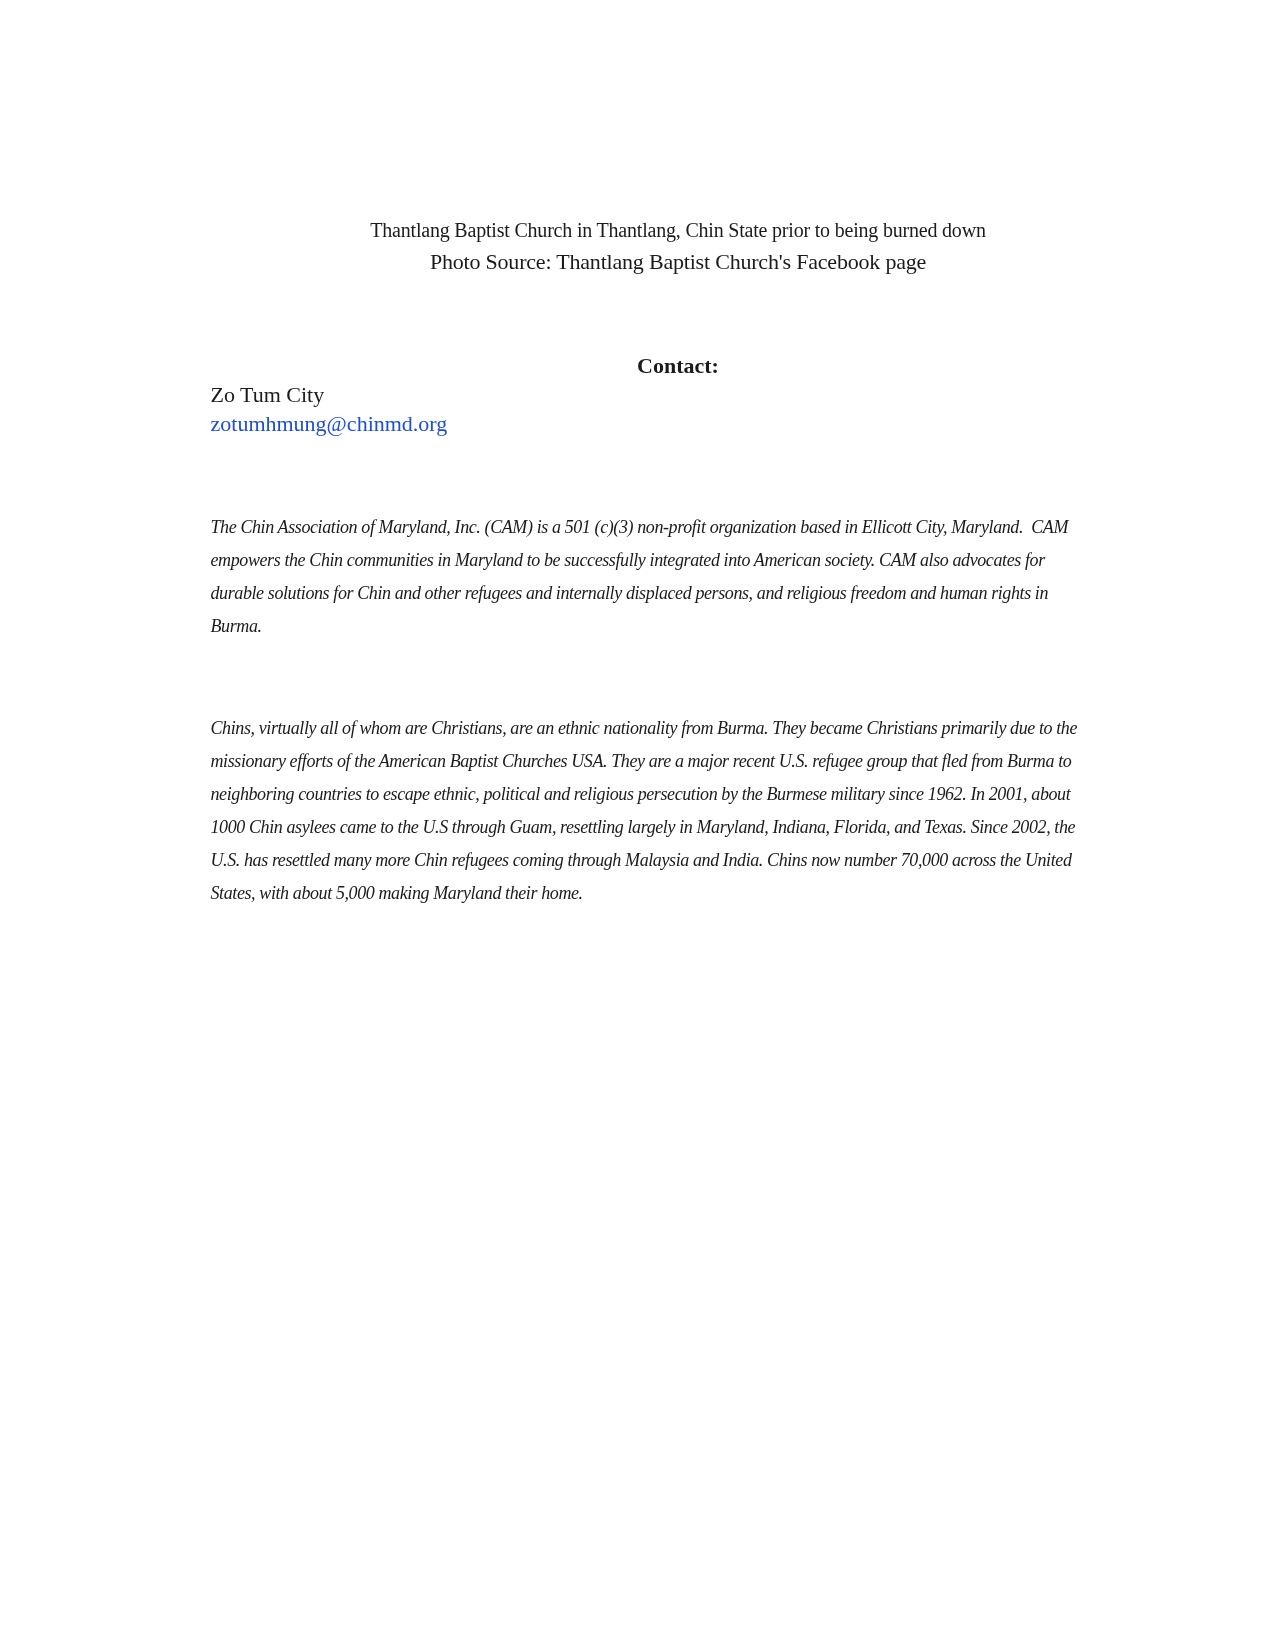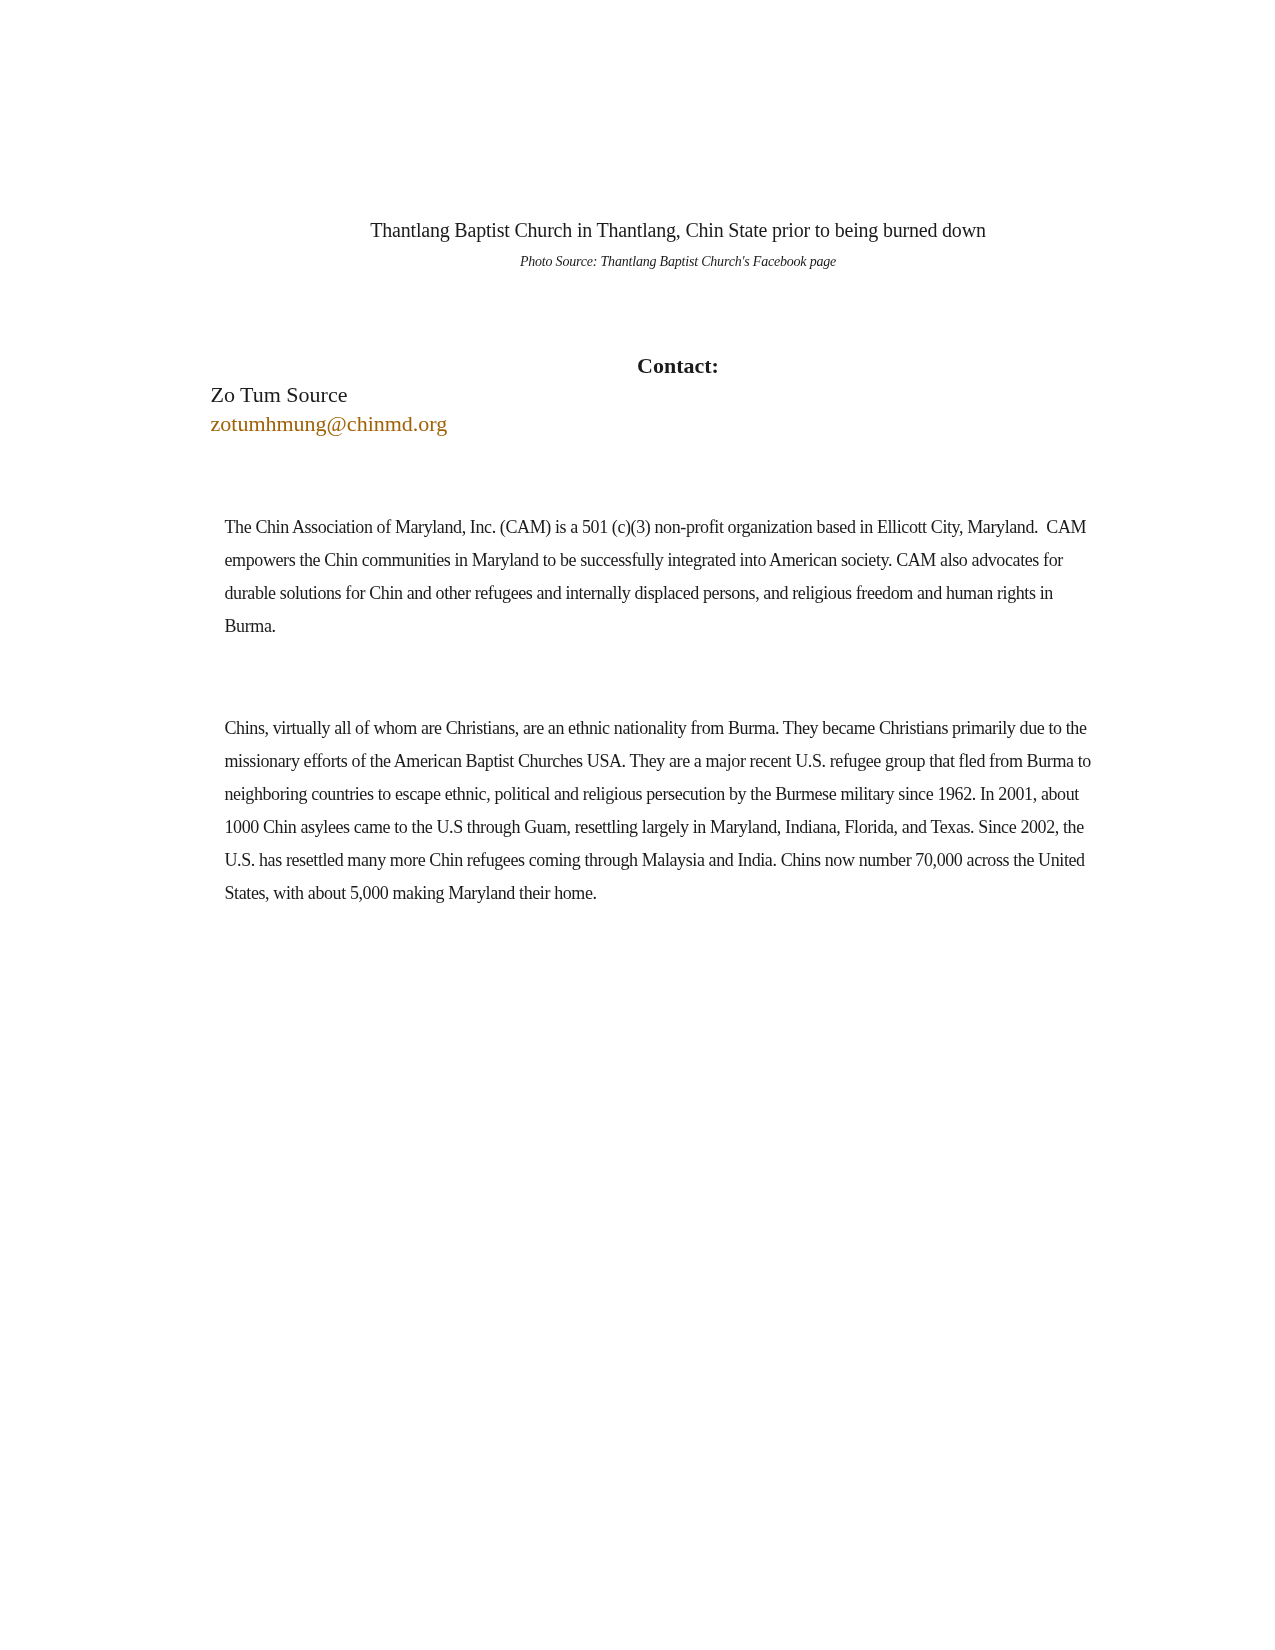--- a/index.html
+++ b/index.html
@@ -24,48 +24,48 @@
     width: 935px;
     text-align: center;
   }
   .caption-title {
     font-size: 20px;
     line-height: 31px;
     letter-spacing: -0.2px;
     white-space: pre;
   }
   .caption-source {
-    font-size: 14px;
-    font-style: italic;
+    font-size: 22px;
     line-height: 31px;
     letter-spacing: -0.2px;
     white-space: pre;
   }
   .contact-block {
     position: absolute;
     left: 143px;
     top: 351px;
     width: 935px;
     font-size: 22px;
     line-height: 29px;
   }
   .contact-heading {
     font-weight: bold;
     text-align: center;
   }
   .email-link {
-    color: #a16207;
+    color: #1d4ed8;
     text-decoration: none;
     cursor: pointer;
   }
   .body-para {
     position: absolute;
-    left: 157px;
+    left: 143px;
     width: 1010px;
     font-size: 18px;
+    font-style: italic;
     line-height: 33px;
     letter-spacing: -0.4px;
     white-space: pre;
   }
   .para-about-cam {
     top: 511px;
   }
   .para-about-chins {
     top: 712px;
   }
@@ -75,21 +75,21 @@
 
 <div class="page">
 
   <div class="caption-block">
     <div class="caption-title">Thantlang Baptist Church in Thantlang, Chin State prior to being burned down</div>
     <div class="caption-source">Photo Source: Thantlang Baptist Church's Facebook page</div>
   </div>
 
   <div class="contact-block">
     <div class="contact-heading">Contact:</div>
-    <div class="contact-name">Zo Tum Source</div>
+    <div class="contact-name">Zo Tum City</div>
     <div class="contact-email-line">
       <a class="email-link">zotumhmung@chinmd.org</a>
     </div>
   </div>
 
   <div class="body-para para-about-cam">The Chin Association of Maryland, Inc. (CAM) is a 501 (c)(3) non-profit organization based in Ellicott City, Maryland.  CAM
 empowers the Chin communities in Maryland to be successfully integrated into American society. CAM also advocates for
 durable solutions for Chin and other refugees and internally displaced persons, and religious freedom and human rights in
 Burma.</div>
 

